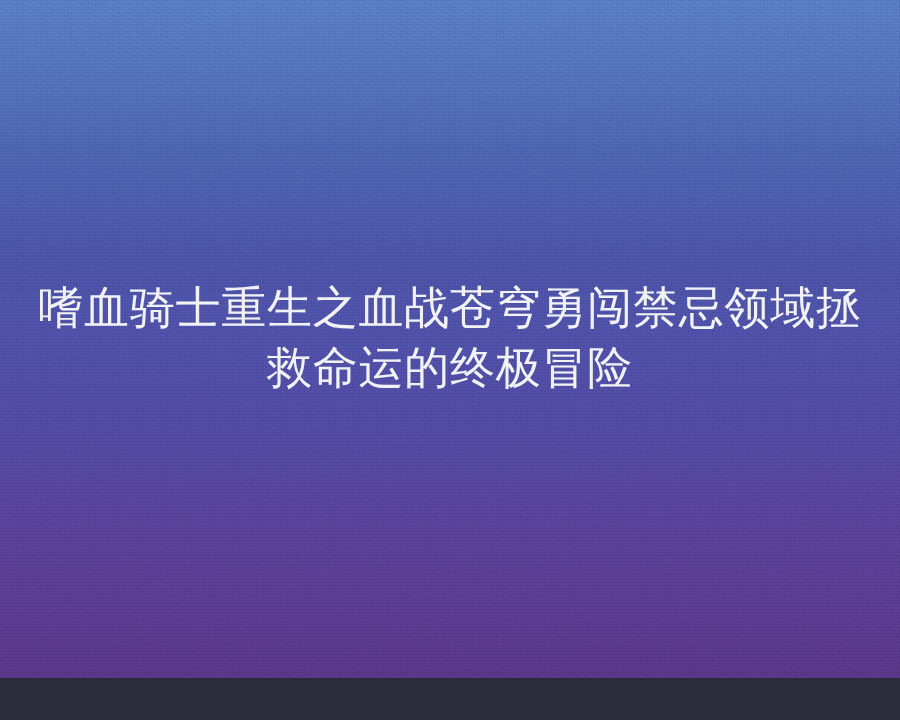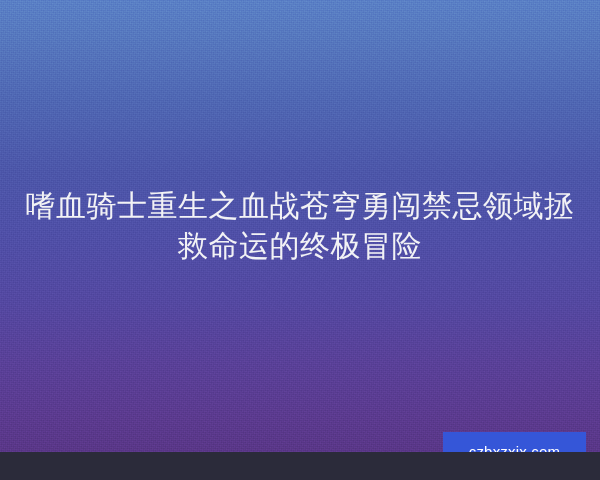--- a/index.html
+++ b/index.html
@@ -99,17 +99,14 @@
 <body>
 
 <div class="canvas">
 
   <div class="grain"></div>
 
   <div class="title-wrap">
     <div class="title">嗜血骑士重生之血战苍穹勇闯禁忌领域拯救命运的终极冒险</div>
   </div>
 
-  <div class="watermark">
-    <span class="watermark-text">czbxzxjx.com</span>
-  </div>
 
 </div>
 
 </body></html>

